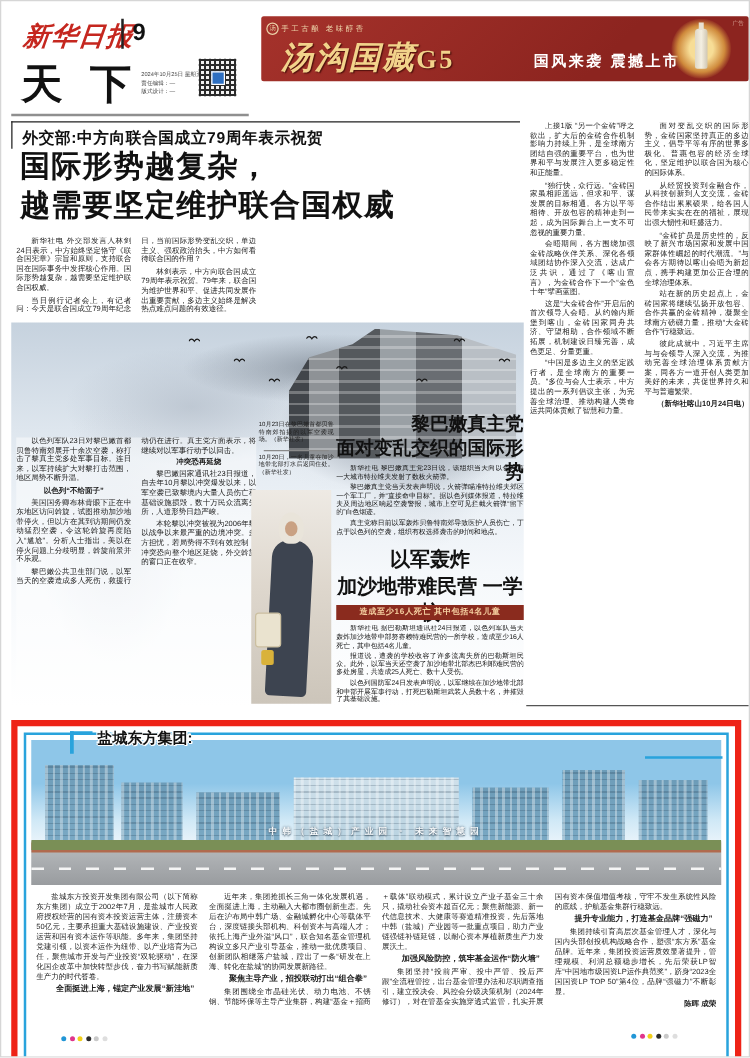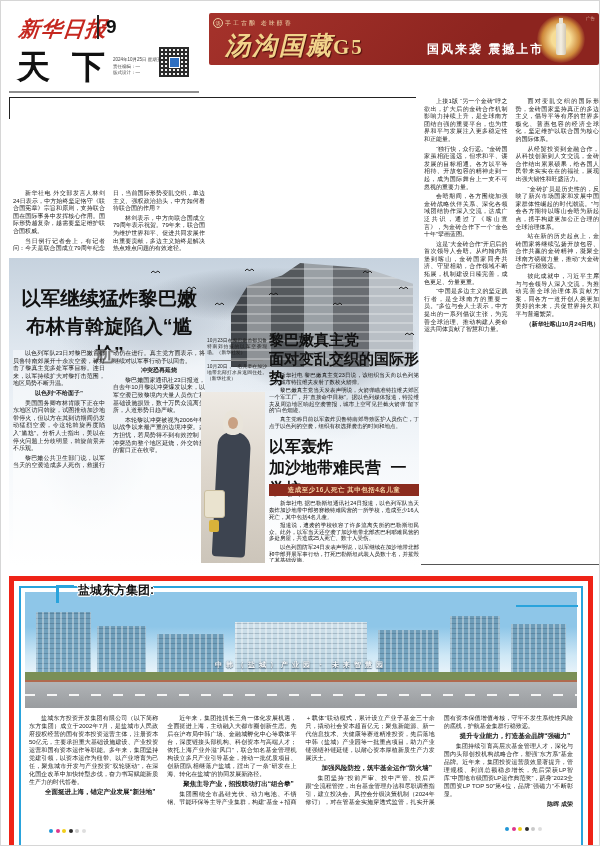--- a/index.html
+++ b/index.html
@@ -58,25 +58,25 @@
         background:repeating-linear-gradient(0deg,transparent 0 7px,rgba(255,255,255,.28) 7px 9px);}
   .smoke{left:205px;top:300px;width:210px;height:90px;
         background:radial-gradient(55% 70% at 55% 45%,rgba(120,126,136,.75),rgba(168,176,186,.45) 60%,rgba(220,226,232,.15) 85%,transparent);}
   .leb-head{left:12px;top:283px;width:192px;text-align:center;font-size:19.5px;font-weight:900;line-height:28px;}
   .leb-body{left:12px;top:349px;width:192px;height:213px;column-count:2;background:rgba(255,255,255,.45);}
   .subhead{font-weight:700;text-align:center;margin:3px 0;text-indent:0 !important;}
   
   .caps{left:206px;top:337px;width:60px;font-size:4.8px;line-height:6.2px;color:#222;text-align:justify;}
   .capline{height:1px;background:#8a8a8a;margin:3px 4px;}
   
-  .hez-head{left:268px;top:329px;width:150px;text-align:left;font-size:15px;font-weight:900;line-height:19px;}
+  .hez-head{left:268px;top:329px;width:150px;text-align:right;font-size:15px;font-weight:900;line-height:19px;}
   .hez-body{left:268px;top:371px;width:150px;height:60px;font-size:5.5px;line-height:6.8px;text-align:justify;overflow:hidden;}
   .hez-body p,.gaza-body p{margin:0 0 1.5px;text-indent:2em;}
   
-  .gaza-head{left:268px;top:437px;width:150px;font-size:16px;font-weight:900;line-height:21px;font-family:Liberation Mono, monospace;}
+  .gaza-head{left:268px;top:437px;width:150px;text-align:center;font-size:16px;font-weight:900;line-height:21px;}
   .strip{left:268px;top:483px;width:150px;height:12px;background:#8a2b1e;color:#f5cfa0;font-size:6.5px;
          font-weight:700;text-align:center;line-height:12px;letter-spacing:.5px;}
   .gaza-body{left:268px;top:499px;width:150px;height:62px;font-size:5.5px;line-height:6.8px;text-align:justify;overflow:hidden;}
   
   .woman{left:200px;top:391px;width:64px;height:171px;overflow:hidden;
          background:linear-gradient(180deg,#eeeae4,#ded7cd 45%,#ccc5ba);}
   .w-body{position:absolute;left:14px;top:40px;width:33px;height:125px;background:#3d4450;
           border-radius:14px 16px 4px 4px;transform:rotate(3deg);}
   .w-scarf{position:absolute;left:22px;top:18px;width:20px;height:25px;background:#e9e4da;border-radius:50% 50% 40% 40%;}
   .w-face{position:absolute;left:27px;top:25px;width:10px;height:12px;background:#c9a183;border-radius:50%;}
@@ -140,20 +140,25 @@
     <div class="ad-tag">手工古酿 老味醇香</div>
     <div class="ad-brand"><span>汤沟国藏</span><span class="ad-g5">G5</span></div>
     <div class="ad-slogan">国风来袭 震撼上市</div>
     <div class="glow"></div>
     <div class="bottle"></div>
     <div class="ad-corner">广告</div>
   </div>
 
   <div class="abs lead-rule"></div>
   <div class="abs lead-tick"></div>
+  <div class="abs kicker">外交部:中方向联合国成立79周年表示祝贺</div>
+  <div class="abs headline">
+    <div>国际形势越复杂，</div>
+    <div>越需要坚定维护联合国权威</div>
+  </div>
   <div class="abs bodycols lead-body">
     <p>新华社电 外交部发言人林剑24日表示，中方始终坚定恪守《联合国宪章》宗旨和原则，支持联合国在国际事务中发挥核心作用。国际形势越复杂，越需要坚定维护联合国权威。</p>
     <p>当日例行记者会上，有记者问：今天是联合国成立79周年纪念日，当前国际形势变乱交织，单边主义、强权政治抬头，中方如何看待联合国的作用？</p>
     <p>林剑表示，中方向联合国成立79周年表示祝贺。79年来，联合国为维护世界和平、促进共同发展作出重要贡献，多边主义始终是解决热点难点问题的有效途径。</p>
   </div>
 
   <div class="abs sky"></div>
   <div class="abs smoke"></div>
   <div class="abs ruin"></div>
 
@@ -178,24 +183,20 @@
   <svg class="bird" style="left:362px;top:268px" viewBox="0 0 9 5">
       <path d="M0 4 Q2.2 0.5 4.5 4 Q6.8 0.5 9 4" fill="none" stroke="#1a1a1a" stroke-width="1"></path>
     </svg>
   <svg class="bird" style="left:398px;top:284px" viewBox="0 0 9 5">
       <path d="M0 4 Q2.2 0.5 4.5 4 Q6.8 0.5 9 4" fill="none" stroke="#1a1a1a" stroke-width="1"></path>
     </svg>
   <svg class="bird" style="left:404px;top:330px" viewBox="0 0 9 5">
       <path d="M0 4 Q2.2 0.5 4.5 4 Q6.8 0.5 9 4" fill="none" stroke="#1a1a1a" stroke-width="1"></path>
     </svg>
 
-  <div class="abs leb-head">
-    <div>以军继续猛炸黎巴嫩</div>
-    <div>布林肯斡旋陷入“尴尬”</div>
-  </div>
   <div class="abs bodycols leb-body">
     <p>以色列军队23日对黎巴嫩首都贝鲁特南郊展开十余次空袭，称打击了黎真主党多处军事目标。连日来，以军持续扩大对黎打击范围，地区局势不断升温。</p>
     <p class="subhead">以色列“不给面子”</p>
     <p>美国国务卿布林肯眼下正在中东地区访问斡旋，试图推动加沙地带停火，但以方在其到访期间仍发动猛烈空袭，令这轮斡旋再度陷入“尴尬”。分析人士指出，美以在停火问题上分歧明显，斡旋前景并不乐观。</p>
     <p>黎巴嫩公共卫生部门说，以军当天的空袭造成多人死伤，救援行动仍在进行。真主党方面表示，将继续对以军事行动予以回击。</p>
     <p class="subhead">冲突恐再延烧</p>
     <p>黎巴嫩国家通讯社23日报道，自去年10月黎以冲突爆发以来，以军空袭已致黎境内大量人员伤亡和基础设施损毁，数十万民众流离失所，人道形势日趋严峻。</p>
     <p>本轮黎以冲突被视为2006年黎以战争以来最严重的边境冲突。多方担忧，若局势得不到有效控制，冲突恐向整个地区延烧，外交斡旋的窗口正在收窄。</p>
   </div>
 

